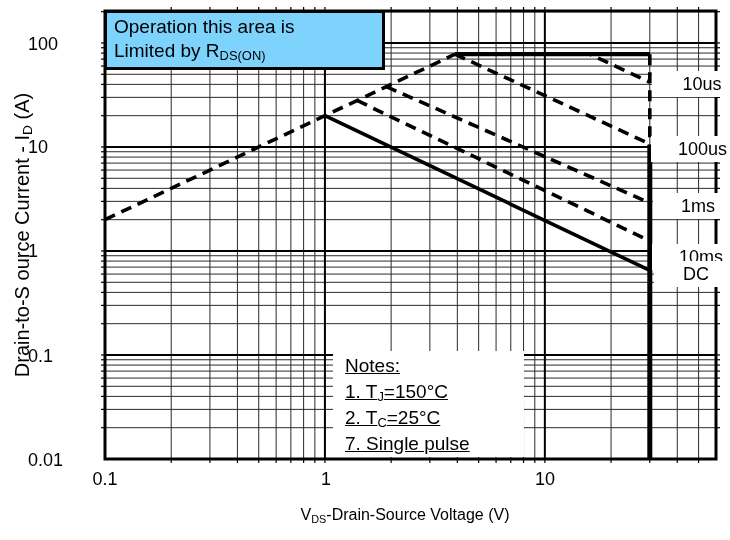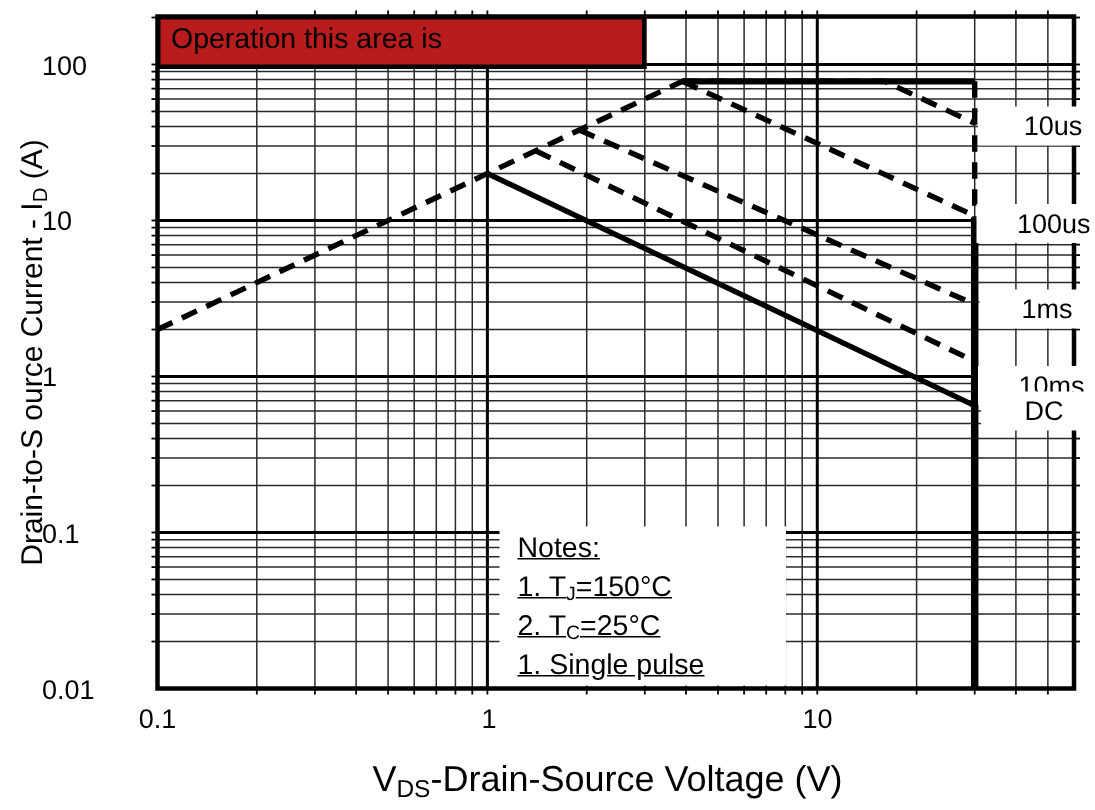--- a/index.html
+++ b/index.html
@@ -7,30 +7,30 @@
     position:relative;width:730px;height:540px;background:#ffffff;
     font-family:"Liberation Sans","DejaVu Sans",sans-serif;color:#000;
     overflow:hidden;
   }
   #plot{position:absolute;left:0;top:0;}
   sub{font-size:0.68em;vertical-align:-0.25em;line-height:0;}
   .ytick{position:absolute;left:28px;width:58px;font-size:18px;line-height:20px;}
   .xtick{position:absolute;top:469px;font-size:18px;line-height:20px;text-align:center;}
   .curvelabel{position:absolute;background:#fff;font-size:18px;line-height:22px;text-align:center;padding:2px 20px;}
   #annotation-box{
-    position:absolute;left:104px;top:10px;width:327px;box-sizing:border-box;
-    border:3px solid #000;background:#b91c1c;padding:2px 4px 4px 7px;
+    position:absolute;left:104px;top:10px;width:281px;box-sizing:border-box;
+    border:3px solid #000;background:#7dd3fc;padding:2px 4px 4px 7px;
     font-size:19px;line-height:24px;
   }
   #notes-box{
     position:absolute;left:333px;top:351px;width:191px;height:106px;
     background:#fff;padding:2px 0 0 12px;box-sizing:border-box;
     font-size:19px;line-height:26px;text-decoration:underline;
   }
-  #x-axis-title{position:absolute;left:225px;top:506px;width:360px;text-align:center;font-size:24px;}
+  #x-axis-title{position:absolute;left:225px;top:506px;width:360px;text-align:center;font-size:16px;}
   #y-axis-title{
     position:absolute;left:-156px;top:222px;width:360px;height:26px;
     transform:rotate(-90deg);transform-origin:center;
     text-align:center;font-size:20px;white-space:nowrap;
   }
 </style>
 </head>
 <body>
 
 <div id="stage">
@@ -234,27 +234,28 @@
   <div class="ytick" style="top:450px">0.01</div>
 
   <div class="xtick" style="left:86px;width:38px">0.1</div>
   <div class="xtick" style="left:310px;width:32px">1</div>
   <div class="xtick" style="left:527px;width:36px">10</div>
 
   <div id="x-axis-title"><span>V</span><sub>DS</sub><span>-Drain-Source Voltage (V)</span></div>
 
   <div id="annotation-box">
     <div>Operation this area is</div>
+    <div><span>Limited  by R</span><sub>DS(ON)</sub></div>
   </div>
 
   <div id="notes-box">
     <div>Notes:</div>
     <div><span>1. T</span><sub>J</sub><span>=150°C</span></div>
     <div><span>2. T</span><sub>C</sub><span>=25°C</span></div>
-    <div>1. Single pulse</div>
+    <div>7. Single pulse</div>
   </div>
 
   <div class="curvelabel" style="left:652px;top:71px;width:60px">10us</div>
   <div class="curvelabel" style="left:651px;top:136px;width:63px">100us</div>
   <div class="curvelabel" style="left:653px;top:193px;width:50px">1ms</div>
   <div class="curvelabel" style="left:652px;top:244px;width:58px">10ms</div>
   <div class="curvelabel" style="left:654px;top:261px;width:44px">DC</div>
 
 </div>
 

